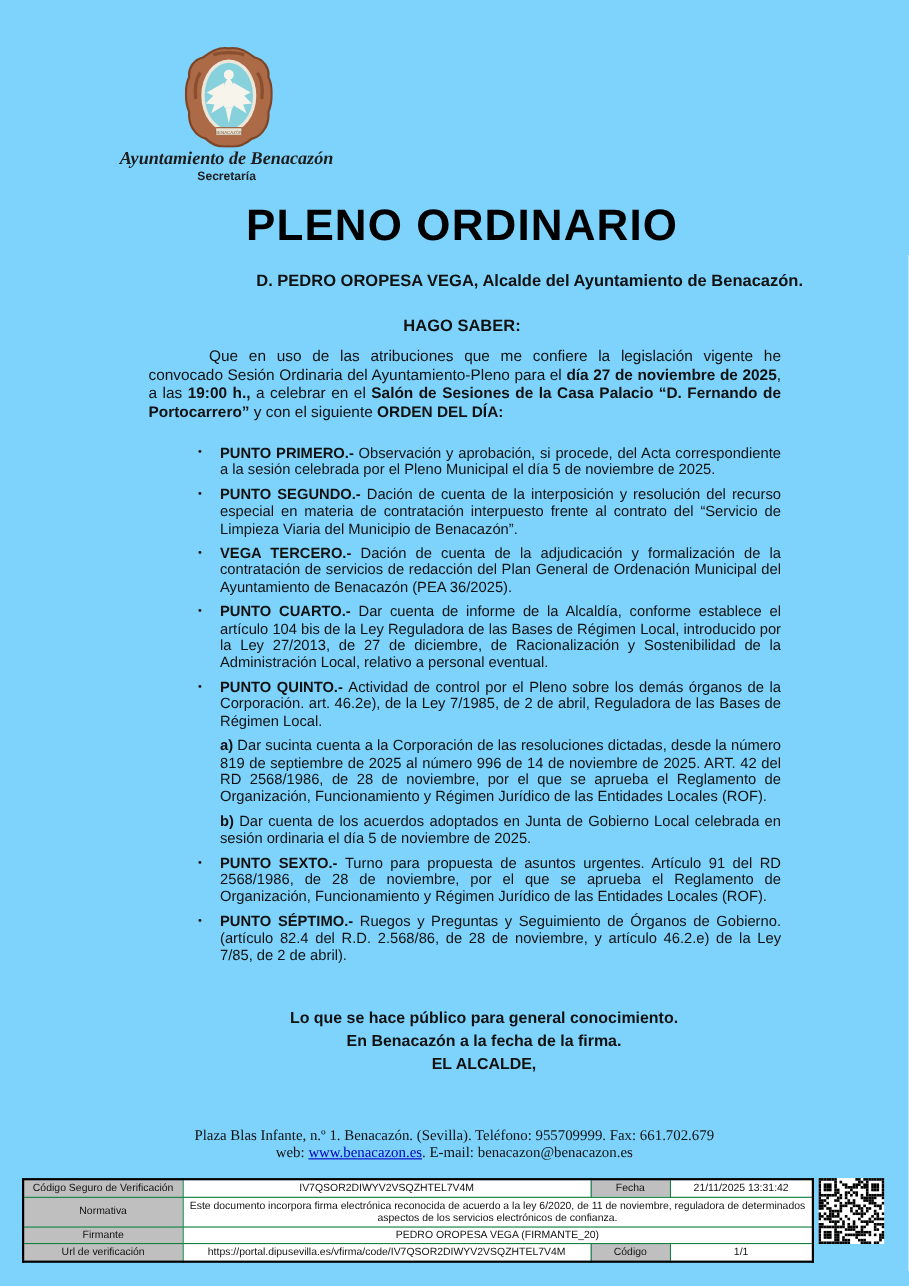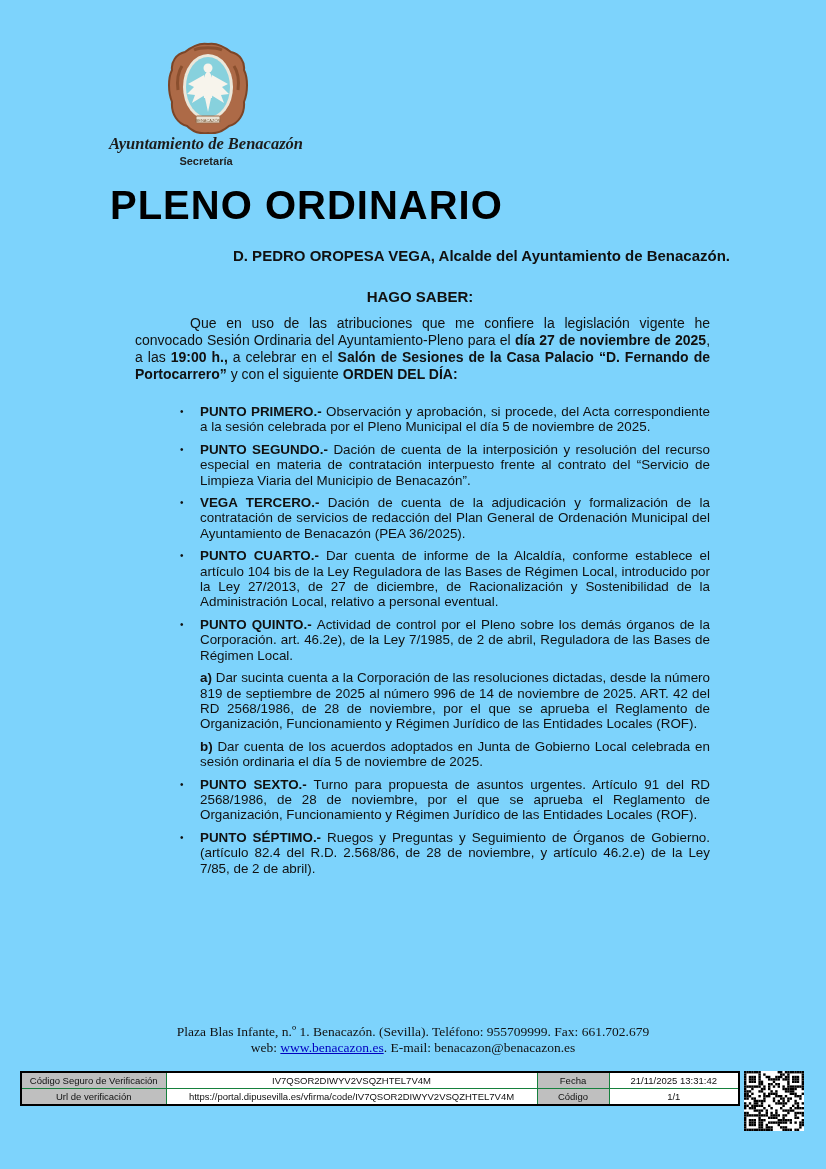--- a/index.html
+++ b/index.html
@@ -7,21 +7,21 @@
   body { font-family:"Liberation Sans", sans-serif; color:#111; }
   .page { position:relative; width:826px; height:1169px; background:#7dd3fc; overflow:hidden; margin:0 auto; }
 
   
   .logo-wrap { position:absolute; left:168px; top:42px; width:80px; height:92px; }
   .logo-caption { position:absolute; left:92px; top:134px; width:228px; text-align:center; }
   .org-name { font-family:"Liberation Serif", serif; font-style:italic; font-weight:bold; font-size:16.5px; color:#1c1c1c; }
   .dept-name { font-size:11px; font-weight:bold; color:#222; margin-top:1px; }
 
   
-  .doc-title { position:absolute; left:110px; top:183px; width:620px; 
+  .doc-title { position:absolute; left:110px; top:183px; width:620px; text-align:center;
                font-size:40px; font-weight:bold; letter-spacing:1px; color:#000; }
   .subtitle  { position:absolute; left:110px; top:247px; width:620px; text-align:right;
                font-size:15px; font-weight:bold; }
   .hago      { position:absolute; left:110px; top:288px; width:620px; text-align:center;
                font-size:15px; font-weight:bold; }
 
   
   .intro { position:absolute; left:135px; top:315px; width:575px;
            font-size:14px; line-height:17px; text-align:justify; text-indent:55px; }
   .b { font-weight:bold; }
@@ -122,33 +122,46 @@
       <p class="agenda-text"><span class="b">PUNTO SEXTO.- </span><span>Turno para propuesta de asuntos urgentes. Artículo 91 del RD 2568/1986, de 28 de noviembre, por el que se aprueba el Reglamento de Organización, Funcionamiento y Régimen Jurídico de las Entidades Locales (ROF).</span></p>
     </div>
 
     <div class="agenda-item">
       <span class="bullet">•</span>
       <p class="agenda-text"><span class="b">PUNTO SÉPTIMO.- </span><span>Ruegos y Preguntas y Seguimiento de Órganos de Gobierno. (artículo 82.4 del R.D. 2.568/86, de 28 de noviembre, y artículo 46.2.e) de la Ley 7/85, de 2 de abril).</span></p>
     </div>
 
   </div>
 
+  <div class="closing">
+    <div>Lo que se hace público para general conocimiento.</div>
+    <div>En Benacazón a la fecha de la firma.</div>
+    <div>EL ALCALDE,</div>
+  </div>
 
   <div class="addr">
     <div>Plaza Blas Infante, n.º 1. Benacazón. (Sevilla).  Teléfono: 955709999. Fax: 661.702.679</div>
     <div><span>web: </span><a href="#">www.benacazon.es</a><span>. E-mail: </span><span>benacazon@benacazon.es</span></div>
   </div>
 
   <table class="verif">
     <tbody>
         <tr class="r1">
       <td class="lbl col-l">Código Seguro de Verificación</td>
       <td class="col-v">IV7QSOR2DIWYV2VSQZHTEL7V4M</td>
       <td class="lbl col-f">Fecha</td>
       <td class="col-d">21/11/2025 13:31:42</td>
+    </tr>
+    <tr class="r2">
+      <td class="lbl">Normativa</td>
+      <td colspan="3">Este documento incorpora firma electrónica reconocida de acuerdo a la ley 6/2020, de 11 de noviembre, reguladora de determinados aspectos de los servicios electrónicos de confianza.</td>
+    </tr>
+    <tr class="r3">
+      <td class="lbl">Firmante</td>
+      <td colspan="3">PEDRO OROPESA VEGA (FIRMANTE_20)</td>
     </tr>
     <tr class="r4">
       <td class="lbl">Url de verificación</td>
       <td>https://portal.dipusevilla.es/vfirma/code/IV7QSOR2DIWYV2VSQZHTEL7V4M</td>
       <td class="lbl">Código</td>
       <td>1/1</td>
     </tr>
   </tbody>
     </table>
 

